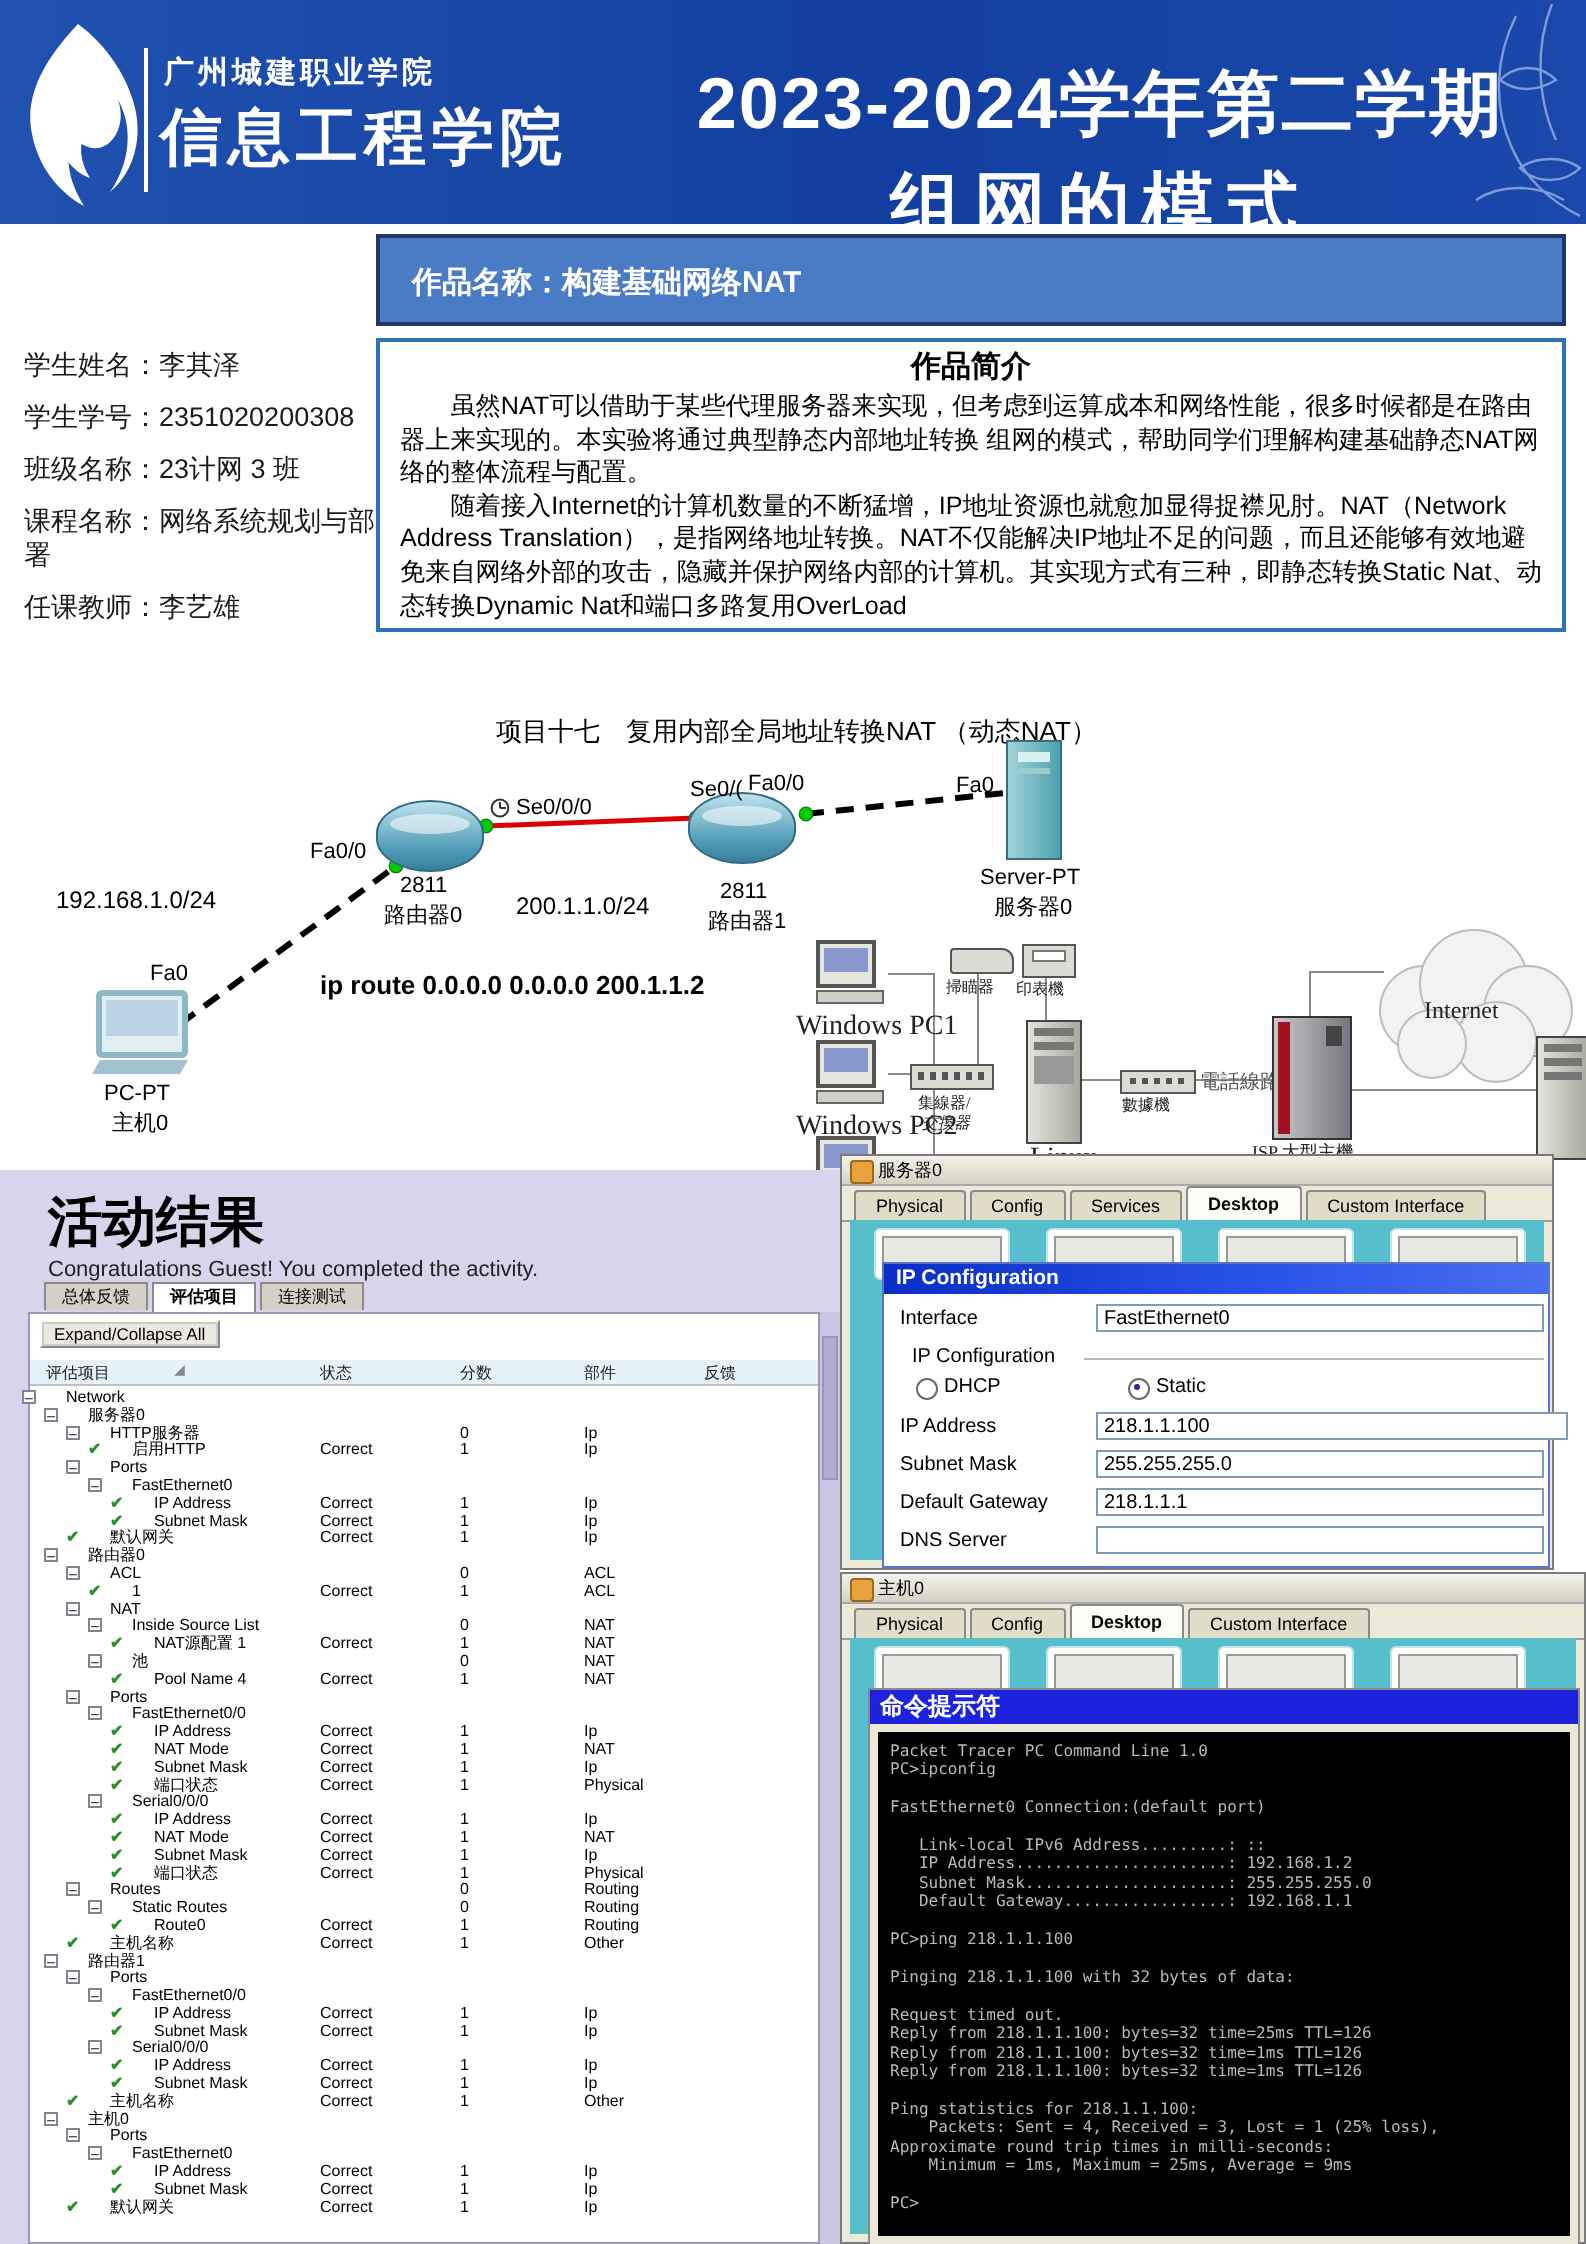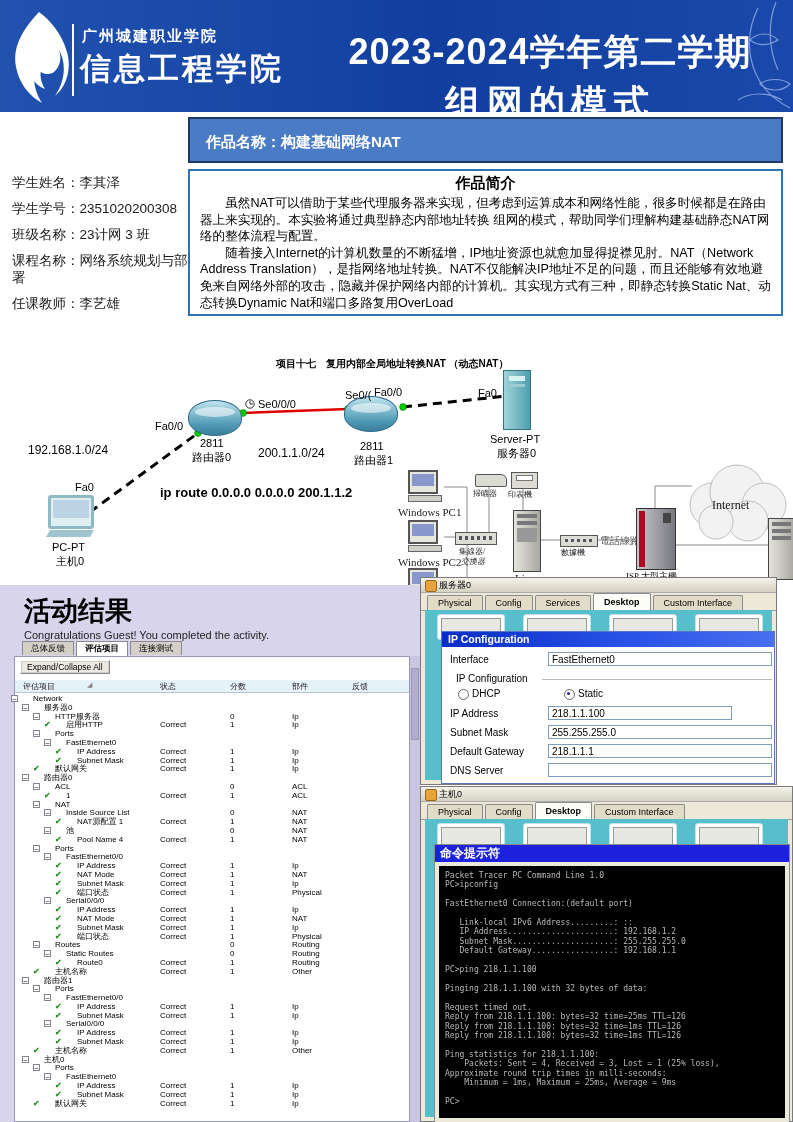--- a/index.html
+++ b/index.html
@@ -19,24 +19,24 @@
   #student-info{position:absolute;left:12px;top:174px;width:176px;font-size:13.5px;line-height:17px;color:#1a1a1a;}
   .info-line{margin-bottom:9px;}
   #work-title-bar{position:absolute;left:188px;top:117px;width:595px;height:46px;background:#4a7cc6;
        border:2px solid #1f3864;color:#fff;font-size:15px;font-weight:bold;line-height:46px;padding-left:16px;box-sizing:border-box;}
   #summary-box{position:absolute;left:188px;top:169px;width:595px;height:147px;background:#fff;
        border:2px solid #2e74b5;box-sizing:border-box;padding:2px 10px;overflow:visible;}
   #summary-box h3{margin:1px 0 2px;text-align:center;font-size:15px;font-weight:bold;color:#000;}
   #summary-box p{margin:0;font-size:12.6px;line-height:1.32;text-indent:2em;color:#000;}
   
   #topology{position:absolute;left:0;top:340px;width:793px;height:245px;}
-  #topo-title{left:248px;top:17px;font-size:10px;font-weight:bold;color:#000;margin-left:28px;}
+  #topo-title{left:248px;top:17px;font-size:13px;font-weight:normal;color:#000;}
   .devlabel{font-size:11px;color:#000;}
   .netlabel{font-size:12px;color:#000;}
-  .minilabel{font-family:"Liberation Serif",serif;font-size:11px;color:#222;}
+  .minilabel{font-family:"Liberation Serif",serif;font-size:14px;color:#222;}
   .cyl{position:absolute;width:52px;height:34px;background:linear-gradient(#bfe3ee,#4f9ab5 70%,#3a7f9b);
        border:1px solid #2e6b85;border-radius:50%/46%;}
   .cyl:after{content:"";position:absolute;left:6px;top:6px;width:40px;height:10px;border-radius:50%;
        background:rgba(255,255,255,.55);}
   .tower{position:absolute;width:26px;height:58px;background:linear-gradient(90deg,#9fd4d8,#4e9fae);
        border:1px solid #35707c;}
   .tower .slot{margin:4px 4px 0;height:5px;background:#cdeef0;border:1px solid #5republic;}
   .pcmon{position:absolute;width:46px;height:42px;}
   .pcmon .scr{width:40px;height:28px;background:#dfeff2;border:3px solid #8fb8c6;border-radius:3px;}
   .pcmon .scr .inner{margin:2px;height:18px;background:#bcd3e6;}
@@ -609,21 +609,21 @@
       <div class="fld-label" style="left:8px;top:22px;">Interface</div>
       <div class="fld-input" style="left:106px;top:20px;width:224px;">FastEthernet0</div>
       <div class="fld-label" style="left:14px;top:41px;">IP Configuration</div>
       <div class="grp-line" style="left:100px;top:47px;width:230px;"></div>
       <div class="radio" style="left:16px;top:57px;"></div>
       <div class="fld-label" style="left:30px;top:56px;">DHCP</div>
       <div class="radio sel" style="left:122px;top:57px;"></div>
       <div class="fld-label" style="left:136px;top:56px;">Static</div>
       <div id="ip-fields">
           <div class="fld-label" style="left: 8px; top: 76px;">IP Address</div>
-          <div class="fld-input" style="left: 106px; top: 74px; width: 184px;">218.1.1.100</div>
+          <div class="fld-input" style="left: 106px; top: 74px; width: 236px;">218.1.1.100</div>
           <div class="fld-label" style="left: 8px; top: 95px;">Subnet Mask</div>
           <div class="fld-input" style="left: 106px; top: 93px; width: 224px;">255.255.255.0</div>
           <div class="fld-label" style="left: 8px; top: 114px;">Default Gateway</div>
           <div class="fld-input" style="left: 106px; top: 112px; width: 224px;">218.1.1.1</div>
           <div class="fld-label" style="left: 8px; top: 133px;">DNS Server</div>
           <div class="fld-input" style="left: 106px; top: 131px; width: 224px;"></div>
         </div>
     </div>
   </div>
 

